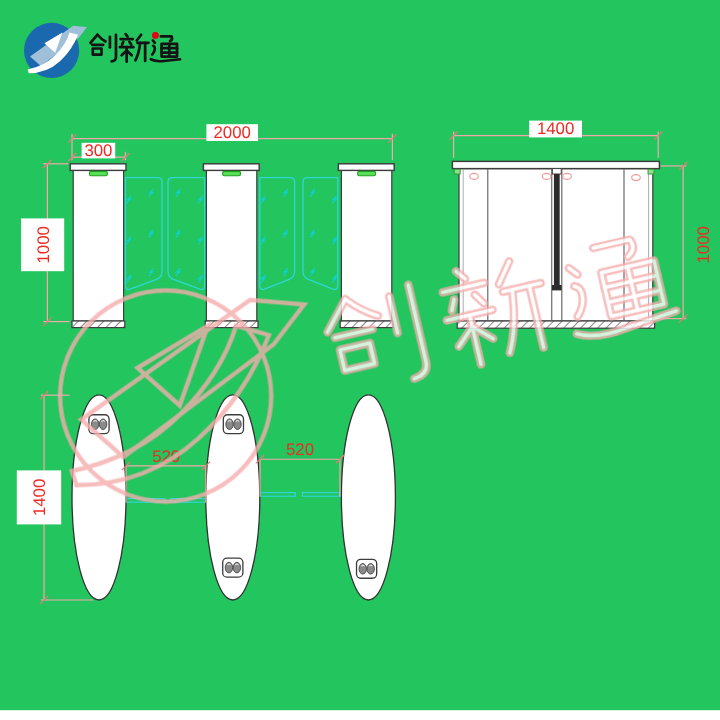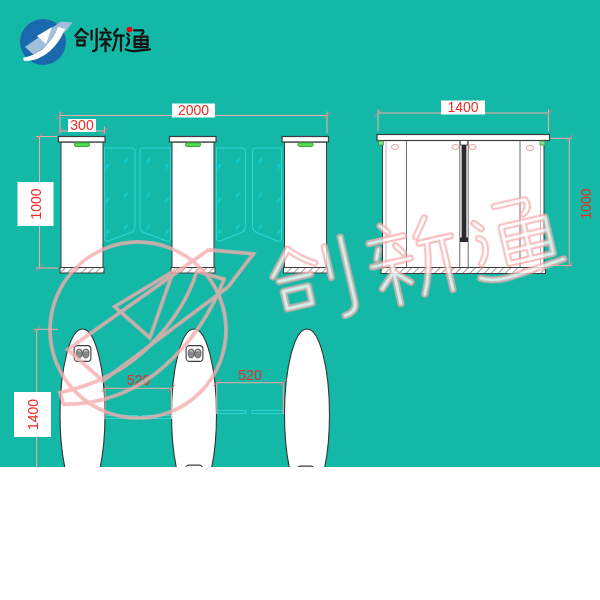--- a/index.html
+++ b/index.html
@@ -1,16 +1,16 @@
 <!DOCTYPE html>
 <html><head>
 <meta charset="utf-8">
 <style>
   html,body{margin:0;padding:0;background:#ffffff;}
-  .canvas{position:relative;width:600px;height:467px;background:#14b8a6;overflow:hidden;}
+  .canvas{position:relative;width:600px;height:592px;background:#22c55e;overflow:hidden;}
   svg{display:block;}
   svg text{font-family:"Liberation Sans","DejaVu Sans",sans-serif;}
   .dim-text{font-size:14px;fill:#ee2b24;text-anchor:middle;}
   .sr{position:absolute;width:1px;height:1px;overflow:hidden;opacity:0;pointer-events:none;}
 </style>
 </head>
 <body>
 
 <span class="sr">创新通</span>
 <span class="sr">创新通</span>

